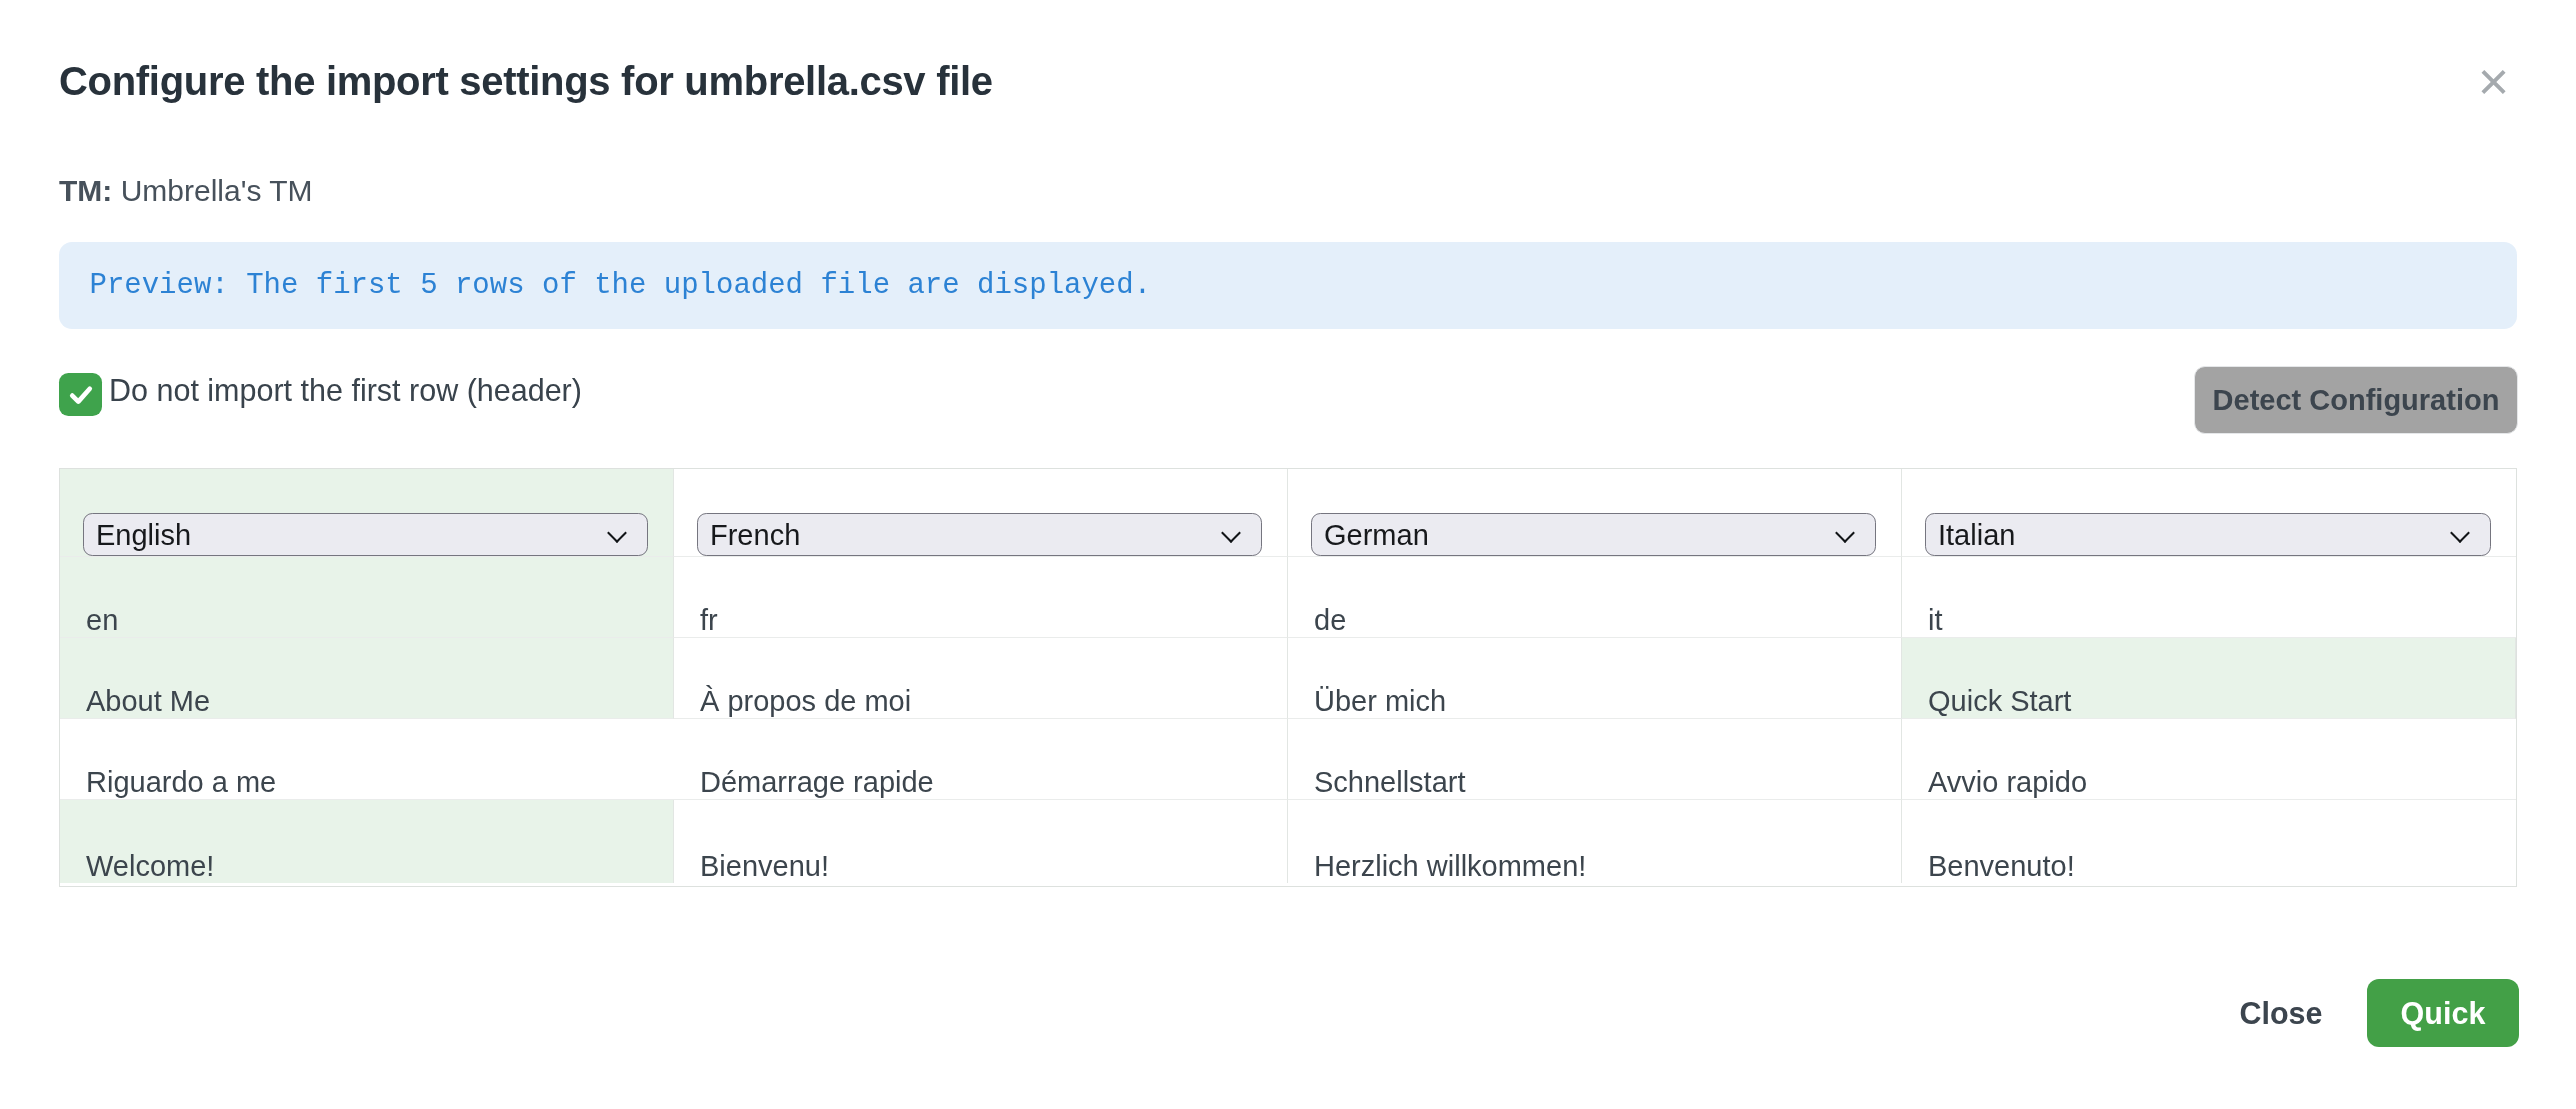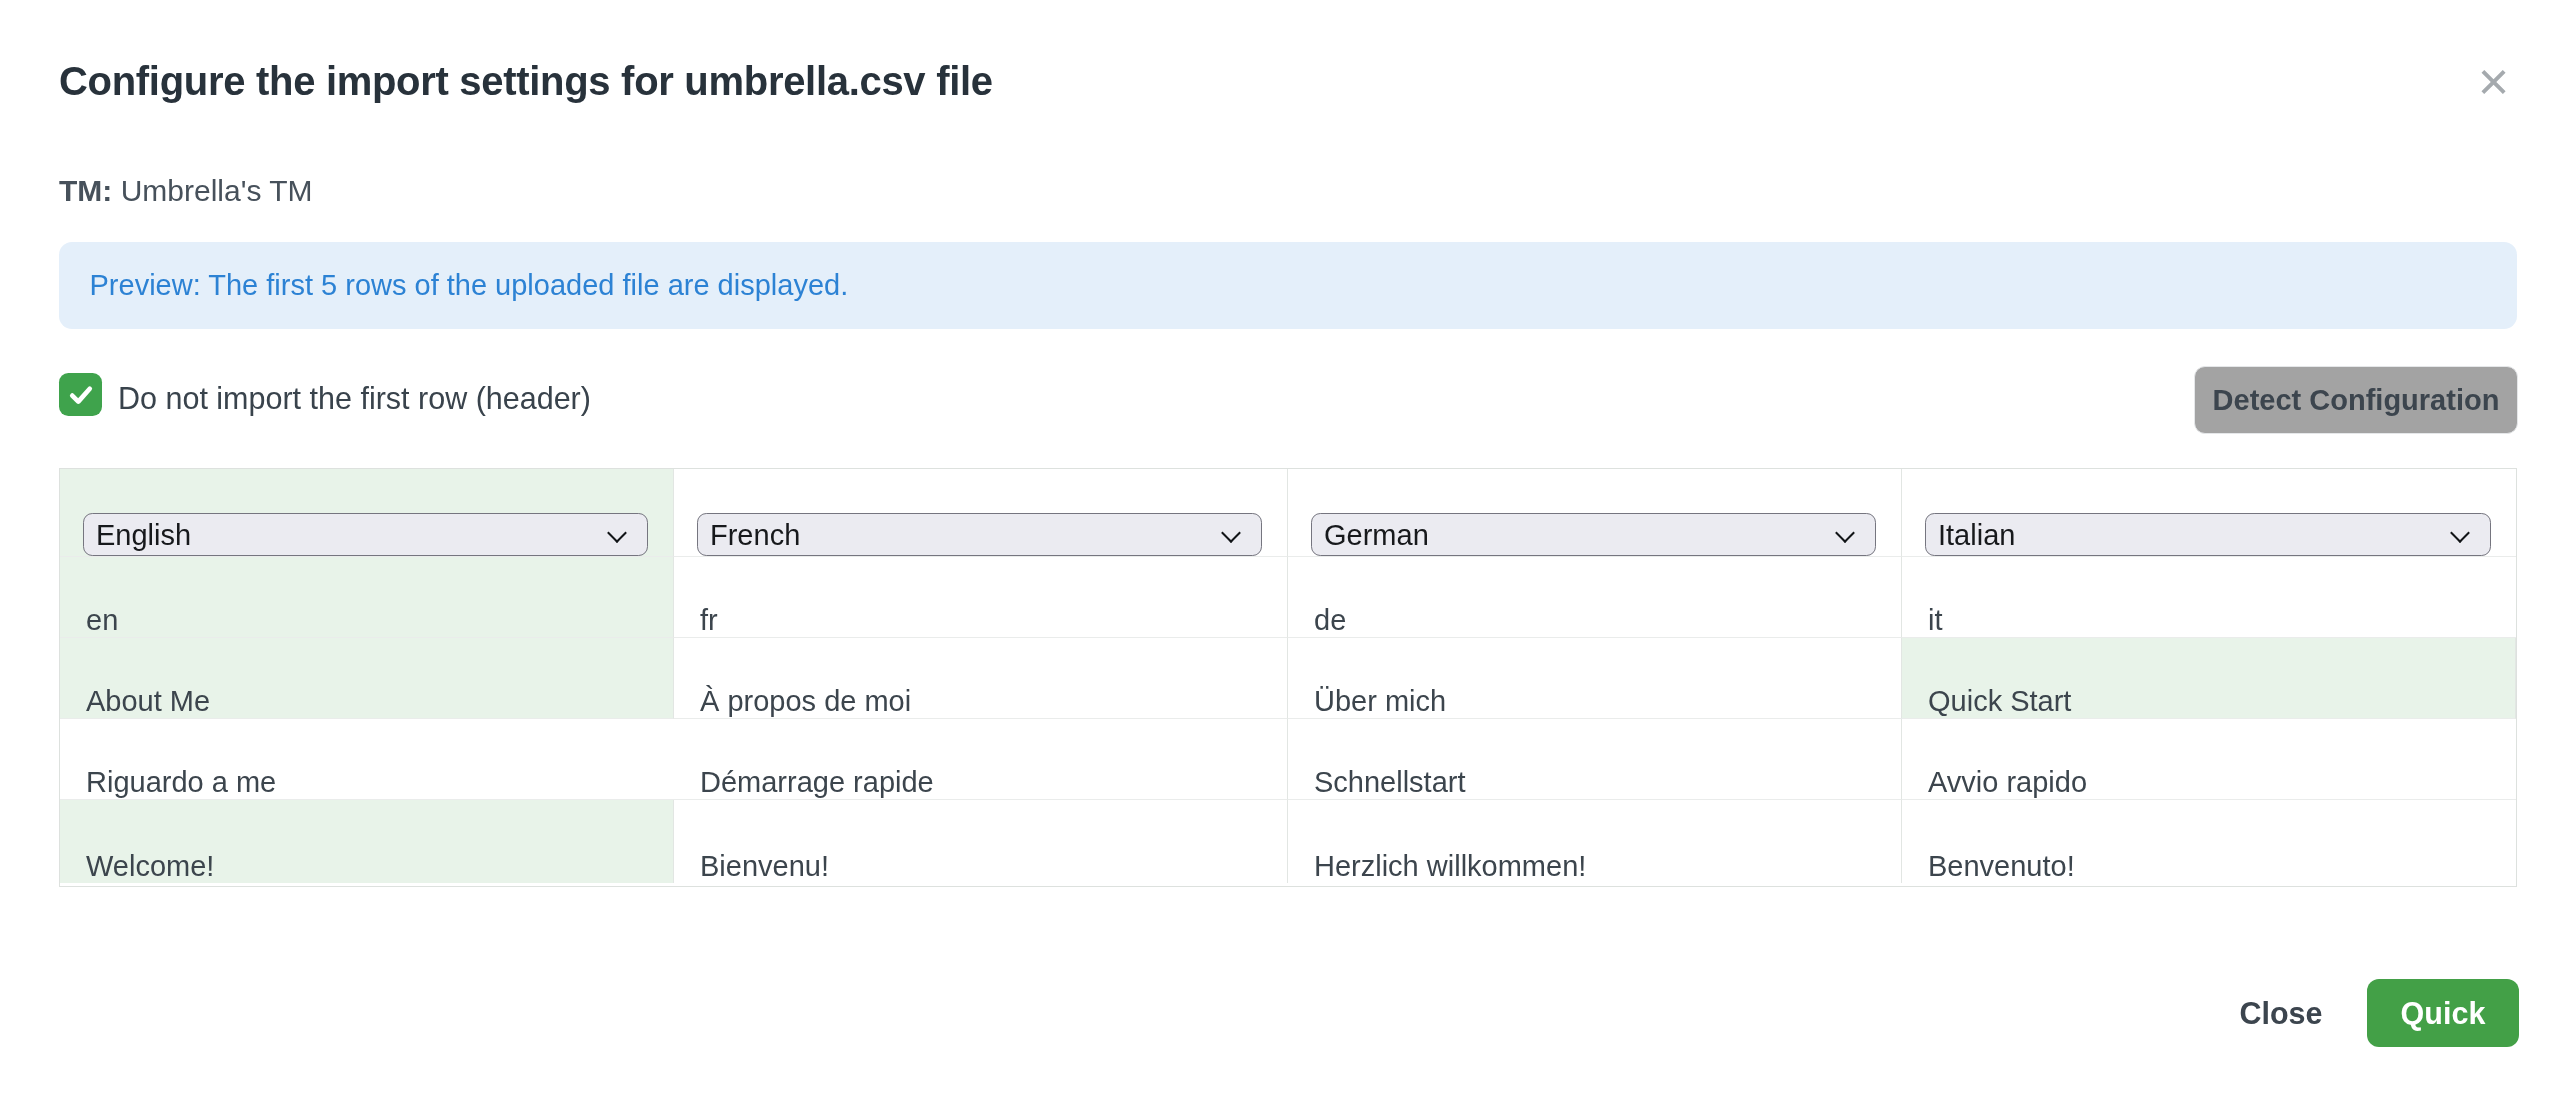--- a/index.html
+++ b/index.html
@@ -19,25 +19,25 @@
     position: absolute; left: 59px; top: 174px;
     font-size: 30px; color: #47515b;
   }
   .tm-line .tm-label { font-weight: 700; }
 
   .info-banner {
     position: absolute; left: 59px; top: 242px; width: 2458px; height: 87px;
     background: #e4effa; border-radius: 13px;
     display: flex; align-items: center; padding-left: 30.5px;
   }
-  .info-banner .banner-text { font-size: 29px; font-weight: 500; color: #2c82d4; }
+  .info-banner .banner-text { font-size: 29px; font-weight: 500; color: #2c82d4; font-family: Liberation Mono, monospace; }
 
   .options-row {
     position: absolute; left: 59px; top: 373px; height: 43px;
-    display: flex; align-items: flex-end; gap: 16px;
+    display: flex; align-items: flex-start; gap: 7px;
   }
   .checkbox {
     width: 43px; height: 43px; border-radius: 9.3px; background: #3fa34c;
     display: flex; align-items: center; justify-content: center; cursor: pointer; flex: none;
   }
   .checkbox-label { font-size: 30.5px; font-weight: 500; color: #39434c; }
 
   .detect-btn {
     position: absolute; left: 2194px; top: 366px; width: 324px; height: 68px;
     background: #a3a3a3; border: 1.9px solid #e5e7e9; border-radius: 11px;

